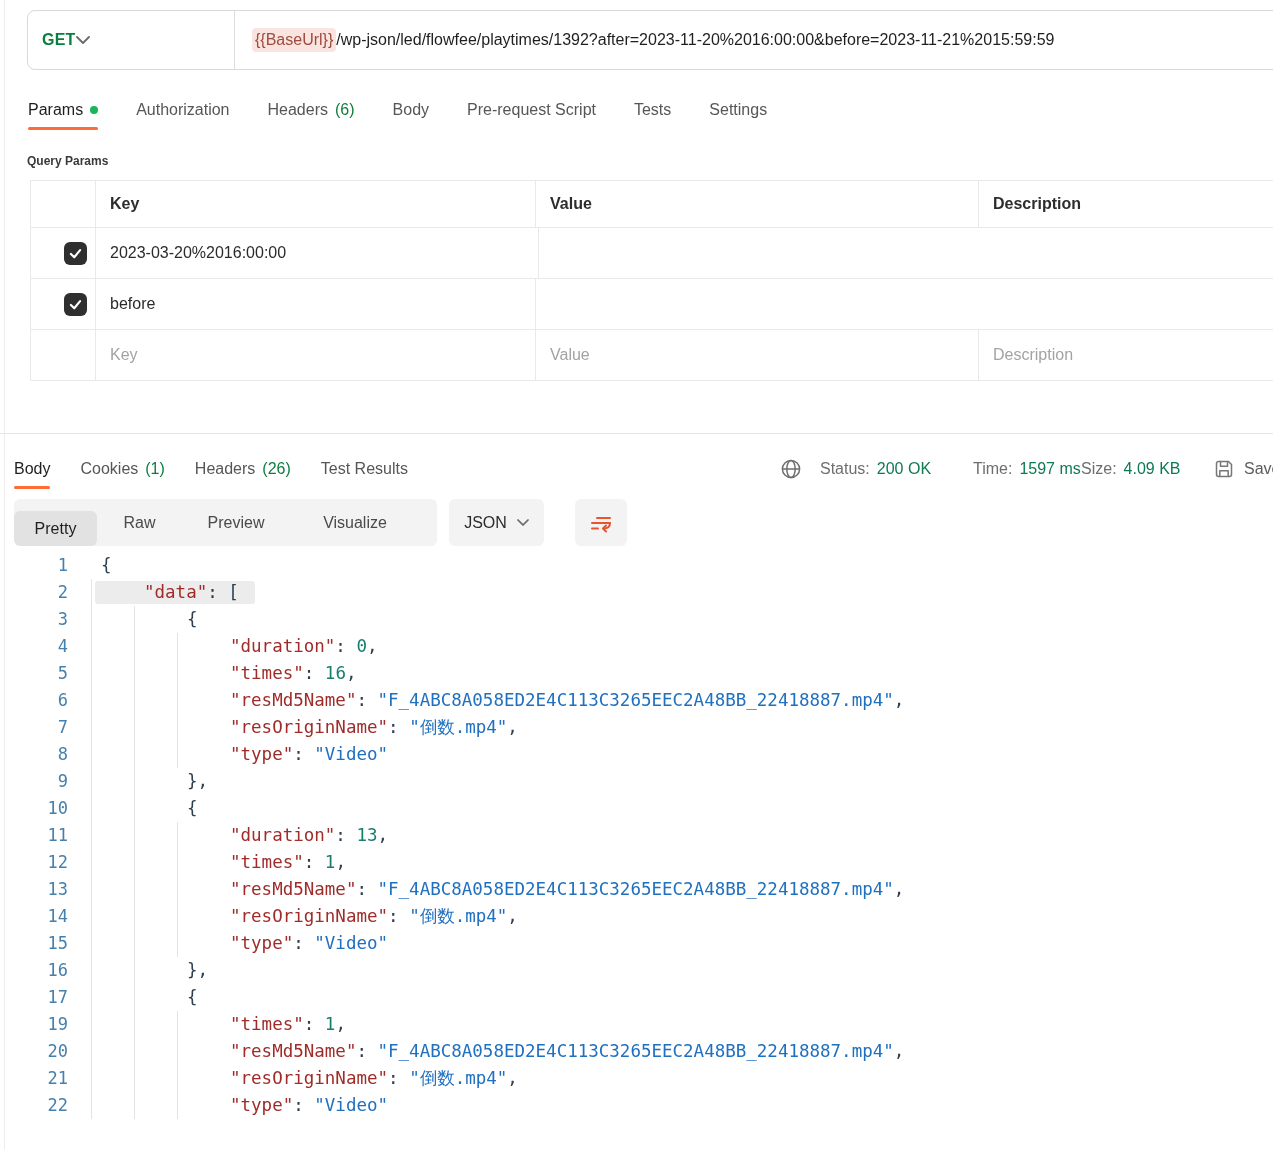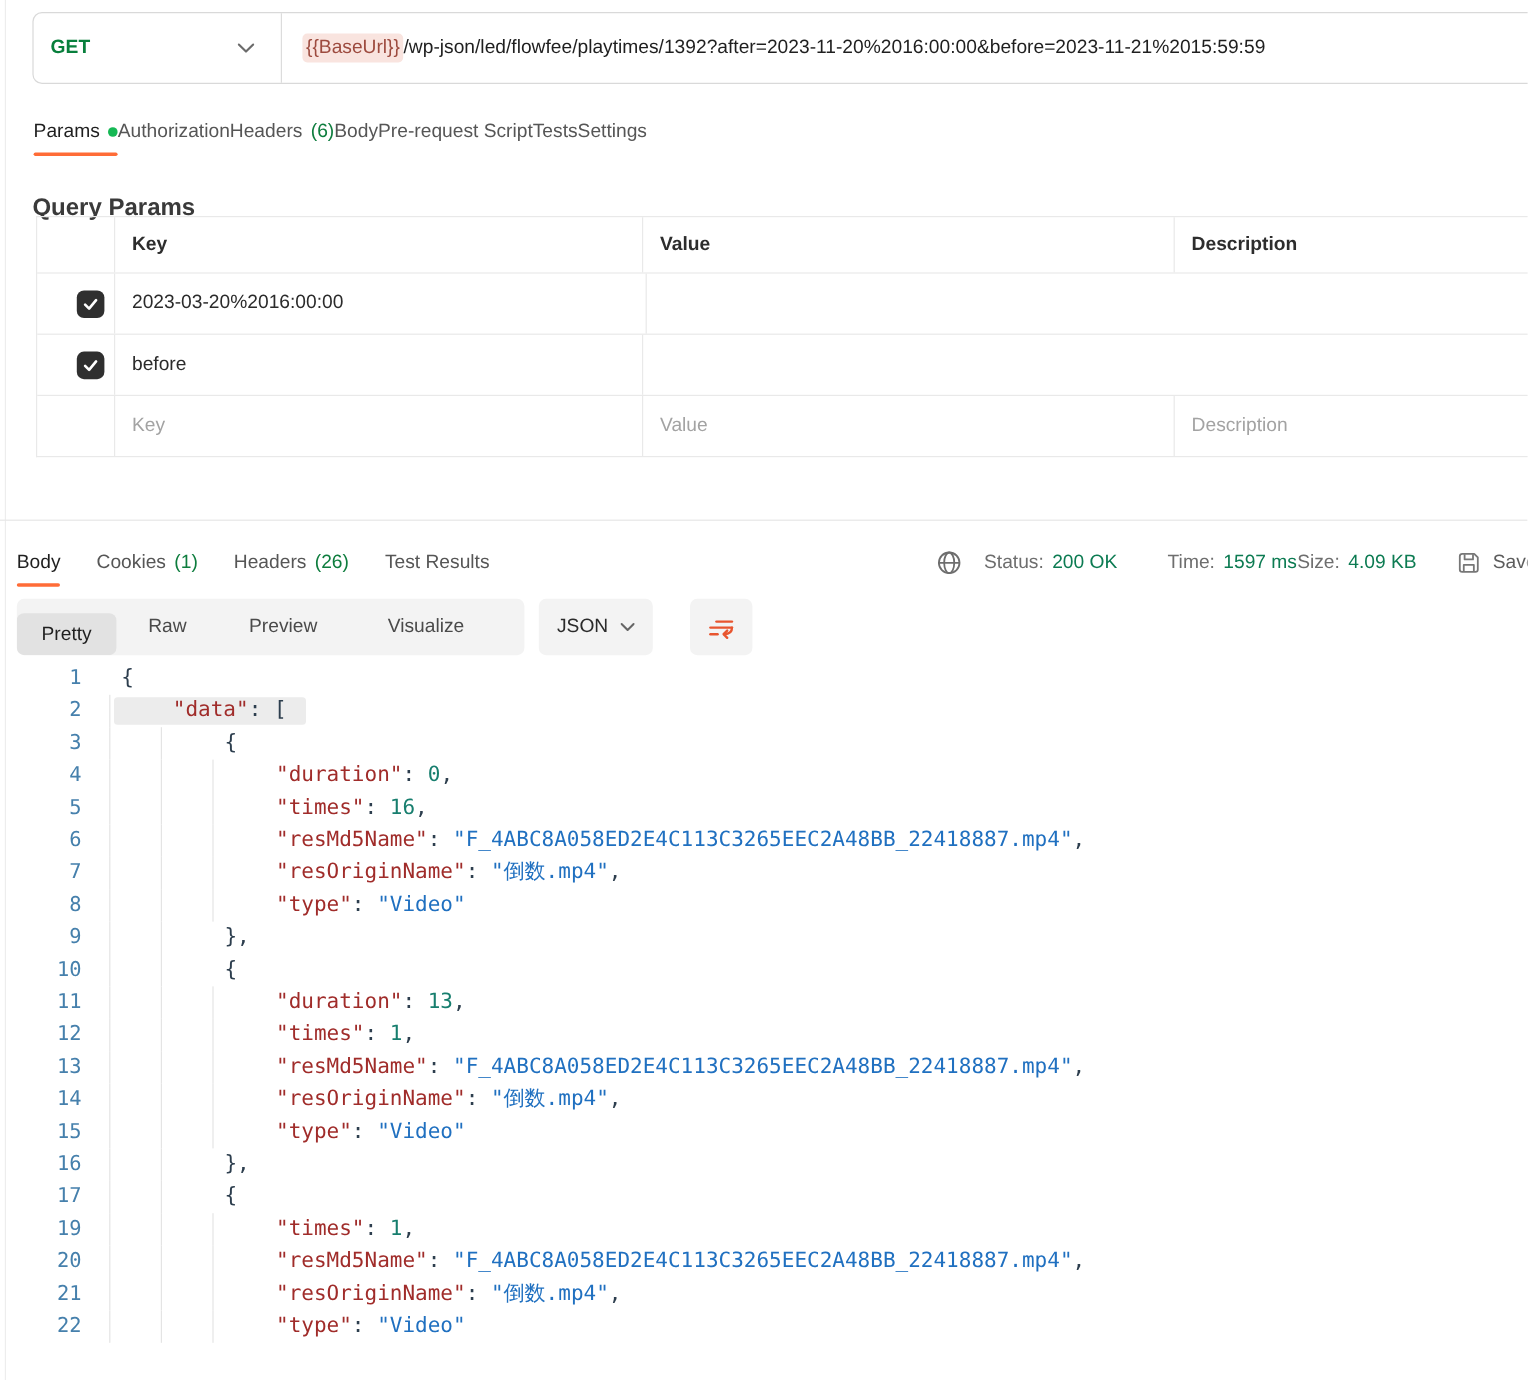--- a/index.html
+++ b/index.html
@@ -7,35 +7,35 @@
     width:1273px;height:1150px;position:relative;overflow:hidden;background:#fff;
     font-family:"Liberation Sans",sans-serif;color:#2b2b2b;
     --accent-orange:#FF6C37;--method-green:#087F3C;--count-green:#0E7D3E;--status-green:#0C7B52;
     --json-key:#A02C2A;--json-string:#2070C0;--json-number:#177E6E;--json-punct:#2D3E4E;
     --line-number:#4680AC;--var-text:#9D4B3F;--var-bg:#F9E4DF;--border:#E9E9E9;
   }
   .edge-line{position:absolute;left:4px;top:0;width:1px;height:1150px;background:#EDEDED}
 
   
   .url-bar{position:absolute;left:27px;top:10px;width:1256px;height:60px;border:1px solid #D9D9D9;border-radius:8px;display:flex;align-items:stretch;box-sizing:border-box;background:#fff}
-  .method{width:170px;display:flex;align-items:center;justify-content:space-between;padding:0 22px 0 14px;cursor:pointer}
+  .method{width:170px;display:flex;align-items:center;justify-content:flex-start;padding:0 22px 0 14px;cursor:pointer}
   .method .m-label{font-weight:700;font-size:16px;color:var(--method-green);letter-spacing:.2px}
   .vdiv{width:1px;background:#DCDCDC;margin:0}
   .url-field{flex:1;display:flex;align-items:center;padding-left:17px;font-size:16px;color:#1f1f1f;white-space:nowrap;overflow:hidden}
   .var-chip{background:var(--var-bg);color:var(--var-text);padding:3px 3px;border-radius:4px}
 
   
-  .req-tabs{position:absolute;left:28px;top:90px;height:40px;display:flex;align-items:center}
+  .req-tabs{position:absolute;left:28px;top:90px;height:40px;display:flex;gap:38px;align-items:center}
   .tab{position:relative;height:40px;display:flex;align-items:center;gap:7px;font-size:16px;color:#565656;cursor:pointer;white-space:nowrap}
   .tab .count{color:var(--count-green)}
   .tab.active{color:#1f1f1f}
   .tab.active::after{content:"";position:absolute;left:0;right:0;bottom:0;height:3px;background:var(--accent-orange);border-radius:3px}
   .dot{width:8px;height:8px;border-radius:50%;background:#15B854}
 
-  .qp-heading{position:absolute;left:27px;top:142px;font-size:20px;font-weight:700;color:#3a3a3a}
+  .qp-heading{position:absolute;left:27px;top:142px;font-size:12px;font-weight:700;color:#3a3a3a}
 
   
   .ptable{position:absolute;left:30px;top:180px;right:-1px;border:1px solid var(--border);border-right:none;box-sizing:border-box}
   .prow{display:flex;border-top:1px solid var(--border)}
   .prow:first-child{border-top:none}
   .pcell{box-sizing:border-box;border-right:1px solid var(--border);padding-left:14px;display:flex;align-items:center;font-size:16px;color:#2b2b2b;overflow:hidden;white-space:nowrap}
   .pcell:last-child{border-right:none}
   .c-check{width:65px;padding-left:0}
   .c-key{width:440px}
   .c-val{width:443px}

